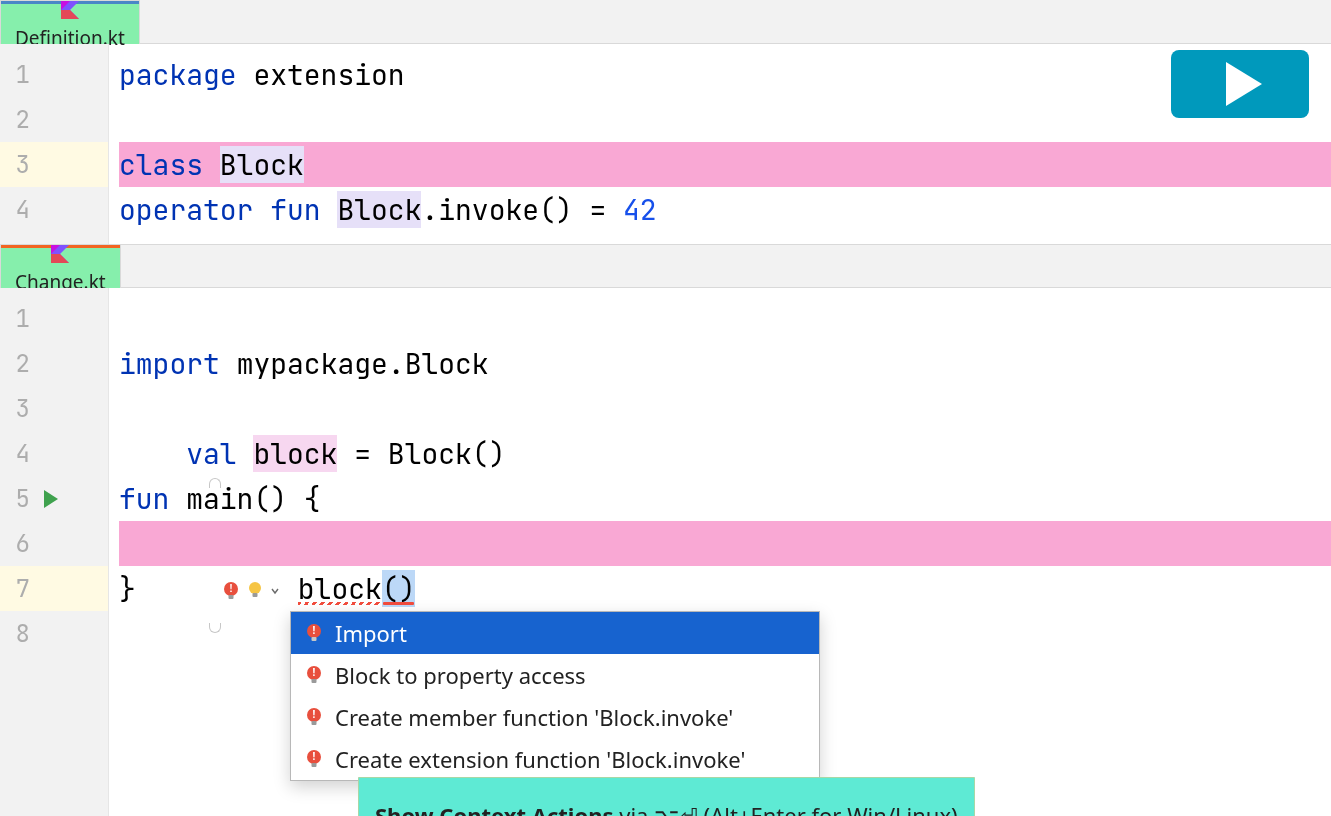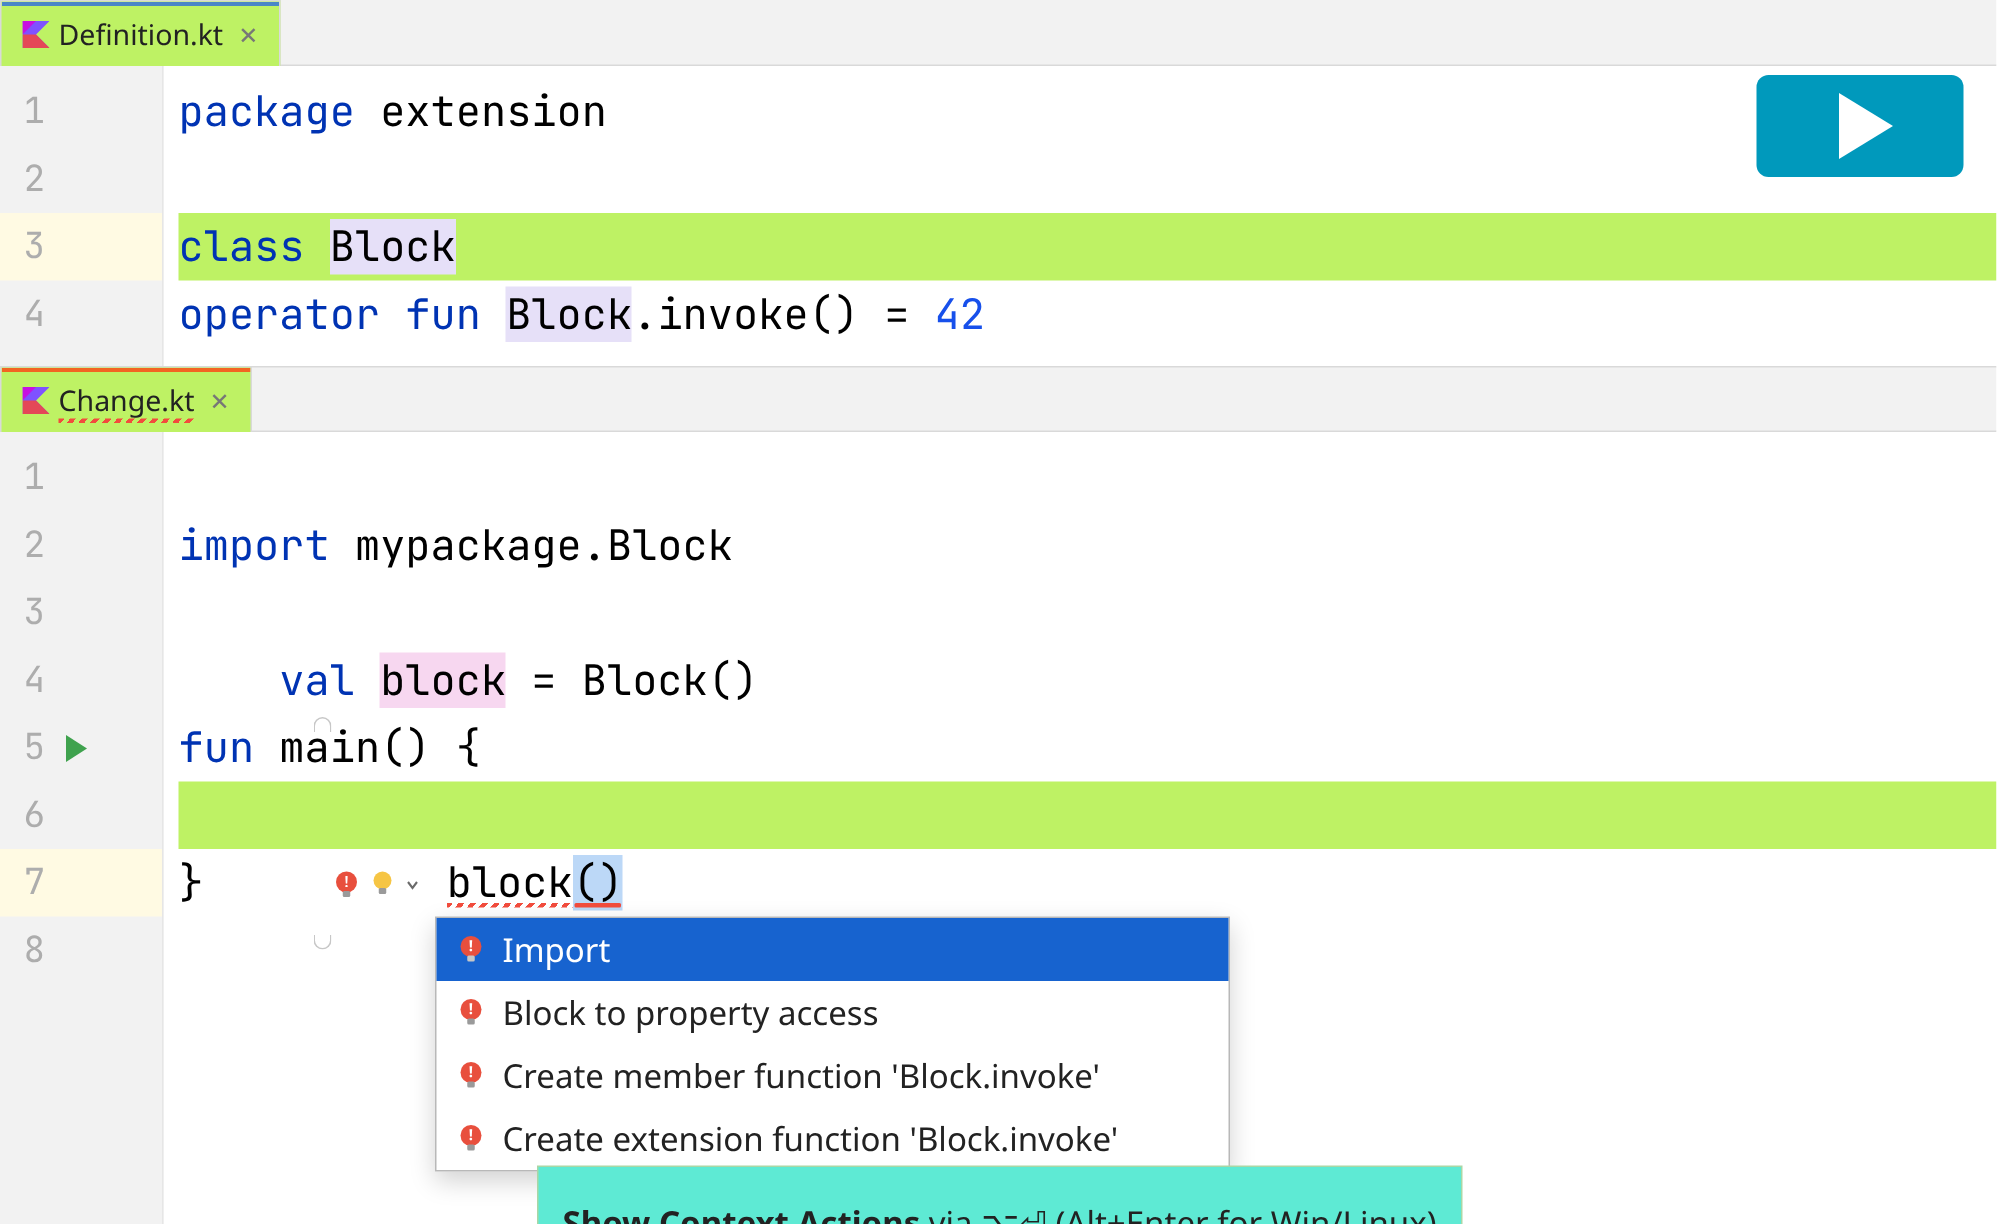--- a/index.html
+++ b/index.html
@@ -2,39 +2,39 @@
 <html><head>
 <meta charset="utf-8">
 <style>
   * { box-sizing: border-box; }
   html, body { margin: 0; padding: 0; width: 1331px; height: 816px; font-family: system-ui, -apple-system, "Segoe UI", Roboto, "Helvetica Neue", Arial; background: #fff; }
   .mono { font-family: "JetBrains Mono", "Fira Code", "SF Mono", Consolas, "Liberation Mono", Menlo, monospace; }
 
   
   .tabbar { height: 44px; background: #f2f2f2; border-bottom: 1px solid #d9d9d9; display: flex; align-items: flex-end; position: relative; }
   .tabbar.second { border-top: 1px solid #d9d9d9; }
-  .tab { height: 44px; padding: 0 14px; background: #bef264; border: 1px solid #d9d9d9; border-bottom: none; display: flex; align-items: center; gap: 6px; font-size: 19px; color: #222; position: relative; top: 1px; }
+  .tab { height: 44px; padding: 0 14px; background: #86efac; border: 1px solid #d9d9d9; border-bottom: none; display: flex; align-items: center; gap: 6px; font-size: 19px; color: #222; position: relative; top: 1px; flex-direction: column; }
   .tab.active-def { box-shadow: inset 0 3px 0 #4a86c7; }
   .tab.active-err { box-shadow: inset 0 3px 0 #f26522; }
   .tab .close { color: #777; font-size: 16px; padding-left: 4px; }
   .kt-ico { width: 18px; height: 18px; position: relative; display: inline-block; }
   .kt-ico svg { width: 18px; height: 18px; display: block; }
   .tab .name { white-space: nowrap; }
 
   
   .editor { position: relative; display: flex; font-size: 28px; line-height: 45px; }
   .editor.top { height: 200px; }
   .editor.bot { height: 528px; }
   .gutter { width: 109px; background: #f2f2f2; border-right: 1px solid #e6e6e6; padding-top: 8px; }
   .gline { display: flex; align-items: center; height: 45px; padding-left: 10px; color: #adadad; font-size: 24px; }
   .gline .num { width: 20px; text-align: right; }
   .gline .mark { margin-left: 14px; display: flex; align-items: center; }
   .code { flex: 1; padding: 8px 0 0 10px; position: relative; }
   .cline { height: 45px; white-space: pre; }
-  .cline.hl { background: #bef264; }
+  .cline.hl { background: #f9a8d4; }
   .gline.hl { background: #fffae3; }
 
   .kw { color: #0033b3; font-weight: 400; }
   .plain { color: #000; }
   .type { color: #000; }
   .num-lit { color: #1750eb; }
   .hi-purple { background: #e6e0f8; }
   .hi-pink { background: #f7d7f0; }
   .hi-cursor { background: #bcd8f7; }
 

